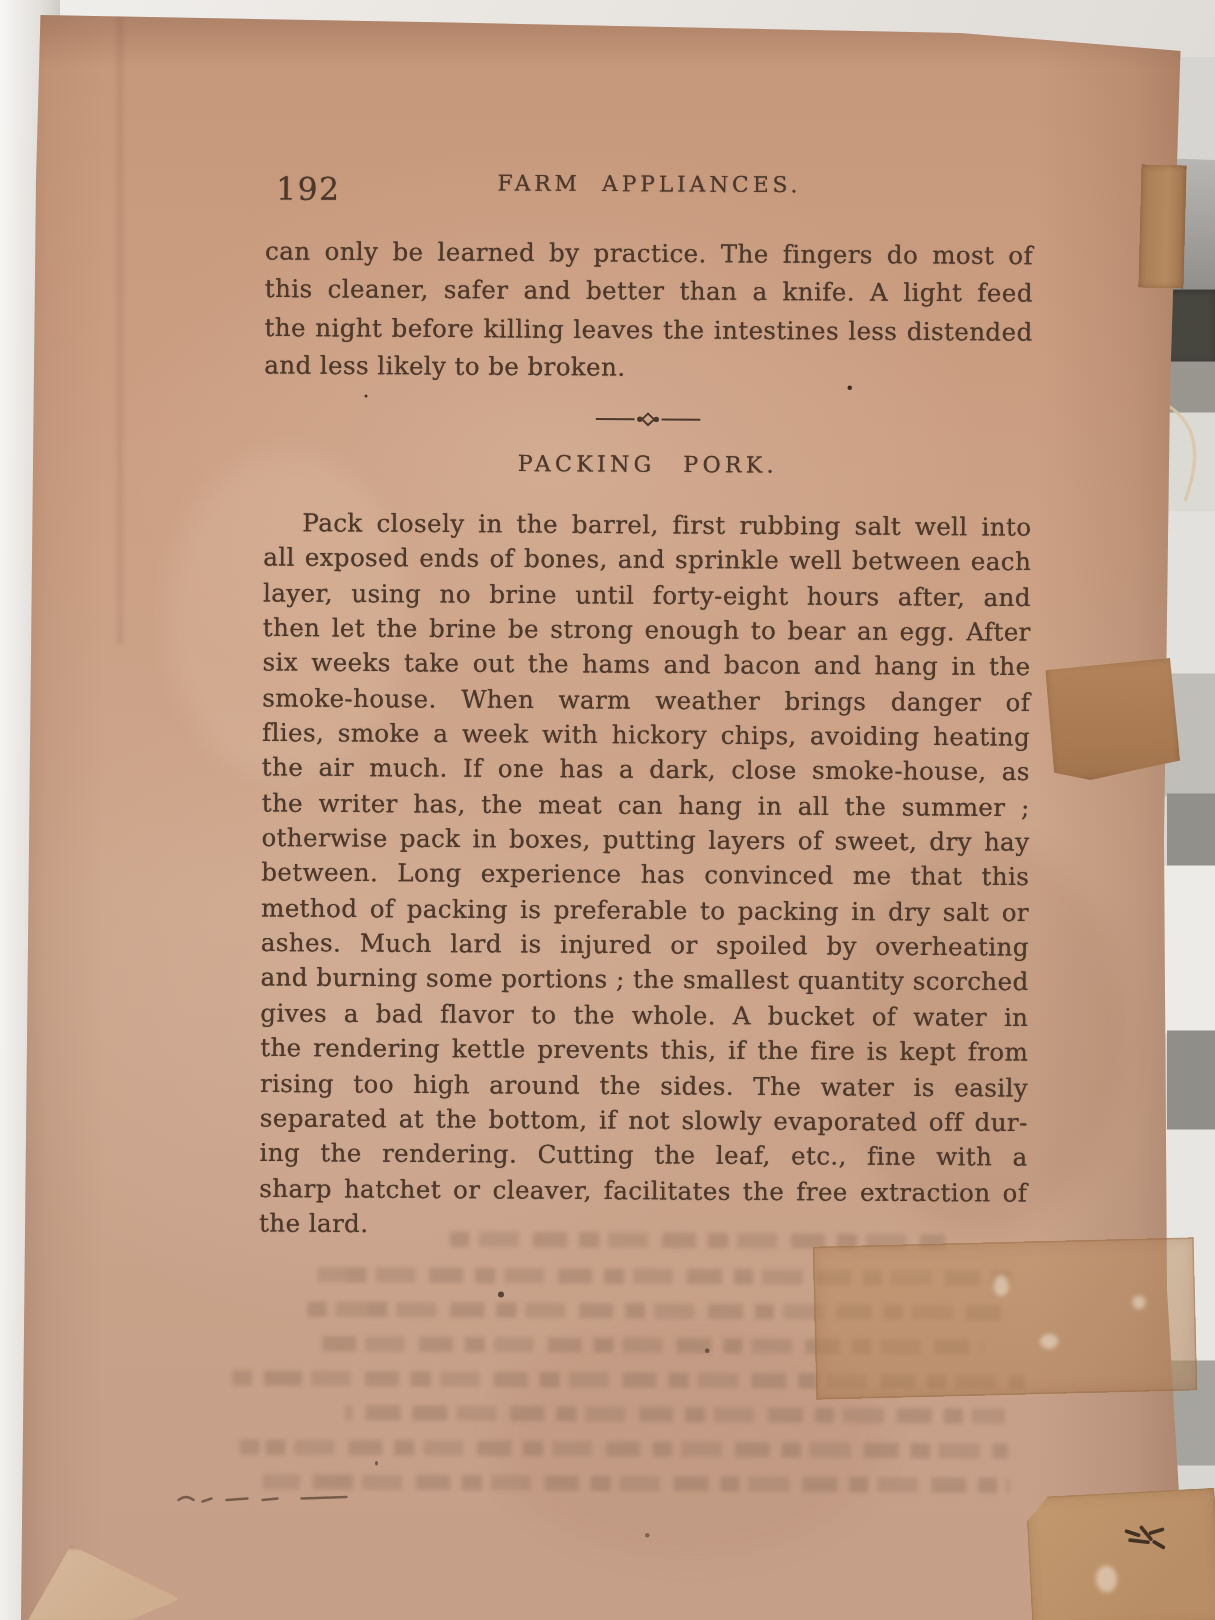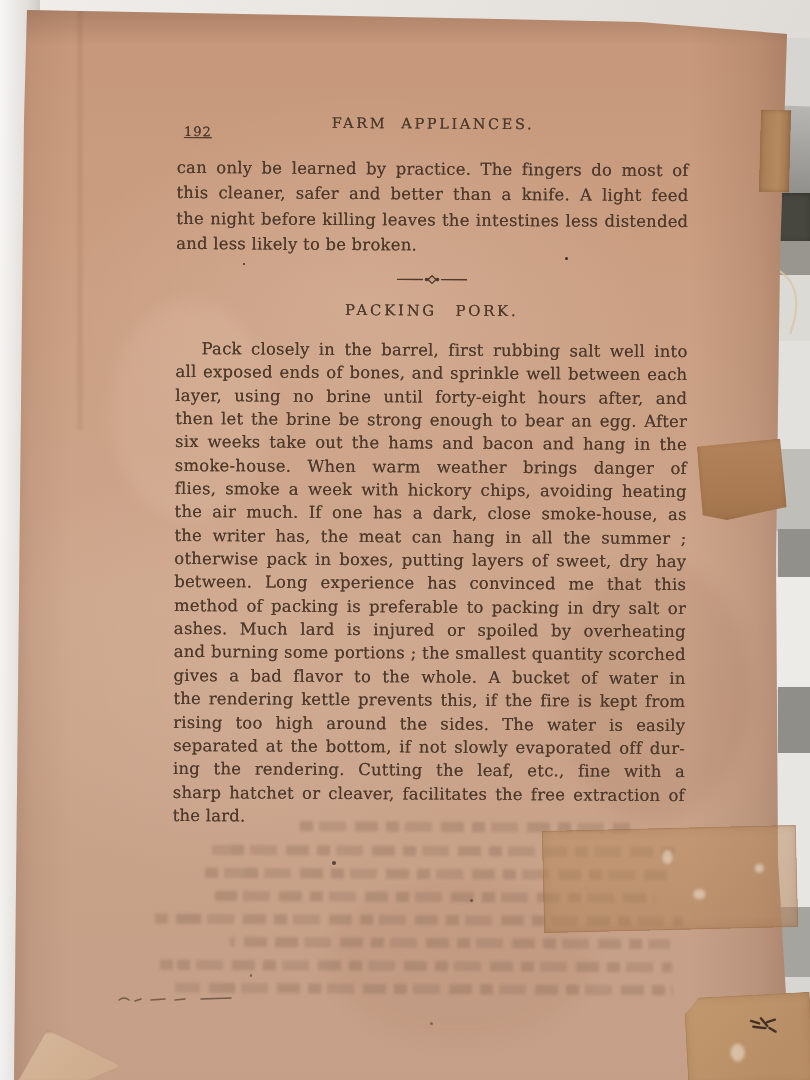--- a/index.html
+++ b/index.html
@@ -46,21 +46,21 @@
     background:linear-gradient(90deg,rgba(0,0,0,0),rgba(80,50,35,.10),rgba(0,0,0,0));filter:blur(1px);}
   .stain{position:absolute;border-radius:50%;filter:blur(8px);}
   .st1{left:560px;top:560px;width:190px;height:260px;background:rgba(140,92,62,.10);}
   .st2{left:110px;top:300px;width:160px;height:220px;background:rgba(255,238,220,.10);}
   .st3{left:330px;top:880px;width:260px;height:160px;background:rgba(150,104,74,.08);}
   
   .content{position:absolute;left:0;top:0;width:810px;height:1080px;
     transform:rotate(.35deg);transform-origin:177px 120px;
     color:#4d392c;text-shadow:0 0 .6px rgba(77,57,44,.85);}
   .header-row{position:absolute;left:177px;top:112px;width:512px;height:22px;}
-  .pagenum{position:absolute;left:7px;top:12px;font-size:13px;letter-spacing:1px;text-decoration:underline;}
+  .pagenum{position:absolute;left:7px;top:2px;font-size:21px;letter-spacing:1px;}
   .running-header{position:absolute;left:0;top:2px;width:100%;text-align:center;
     font-size:14.5px;letter-spacing:2.6px;word-spacing:7px;}
   .para{position:absolute;left:177px;width:512px;}
   .para1{top:155px;}
   .para1 .tline{line-height:25.4px;}
   .para2{top:337px;}
   .para2 .tline{line-height:23.35px;}
   .tline{font-size:16.4px;letter-spacing:.25px;
     text-align:justify;text-align-last:justify;white-space:normal;}
   .para .tline:last-child{text-align-last:left;}

